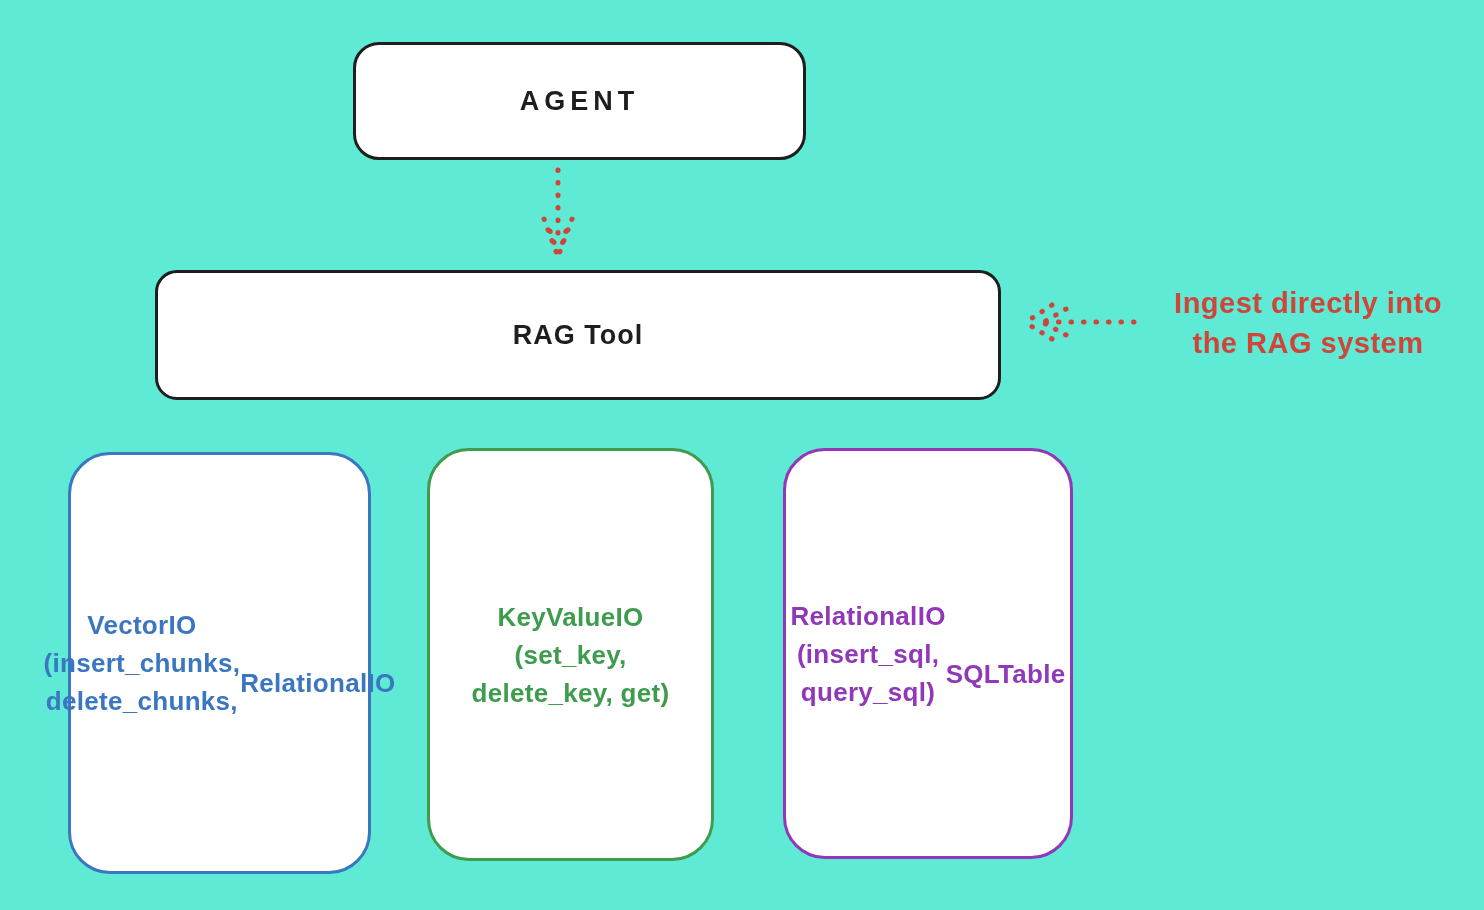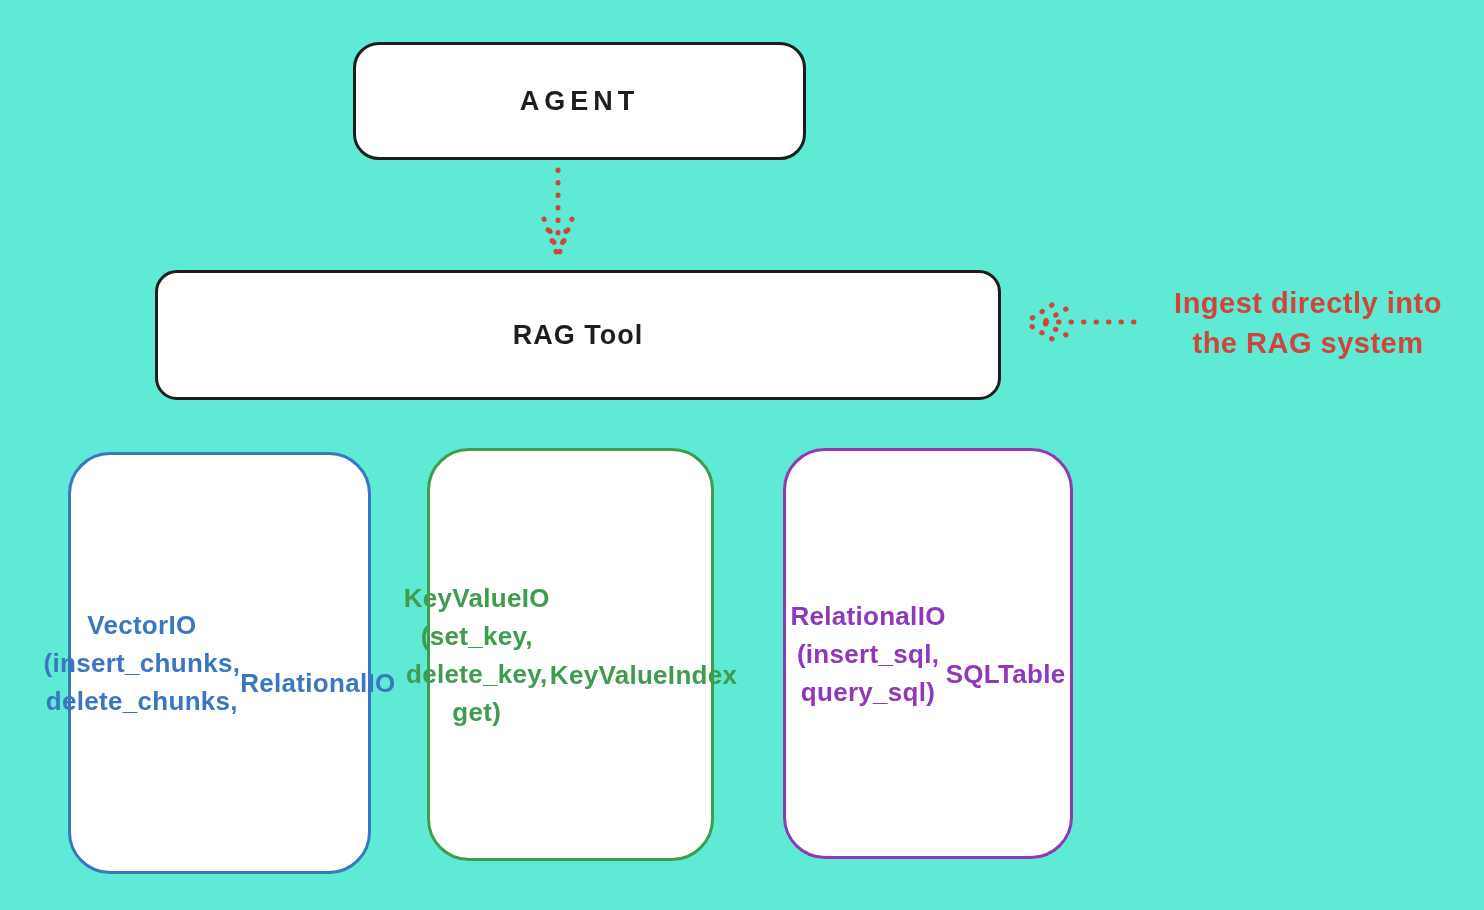--- a/index.html
+++ b/index.html
@@ -129,21 +129,20 @@
     </div>
     <div class="index-label">RelationalIO</div>
   </div>
 
   <div class="component component-keyvalue" style="border-color: rgb(63, 156, 79); color: rgb(63, 156, 79);">
     <div>
       <div>KeyValueIO</div>
       <div>(set_key,</div>
       <div>delete_key, get)</div>
     </div>
-    <div class="index-label">KeyValueIndex</div>
   </div>
 
   <div class="component component-relational" style="border-color: rgb(145, 56, 184); color: rgb(145, 56, 184);">
     <div>
       <div>RelationalIO</div>
       <div>(insert_sql,</div>
       <div>query_sql)</div>
     </div>
     <div class="index-label">SQLTable</div>
   </div>

